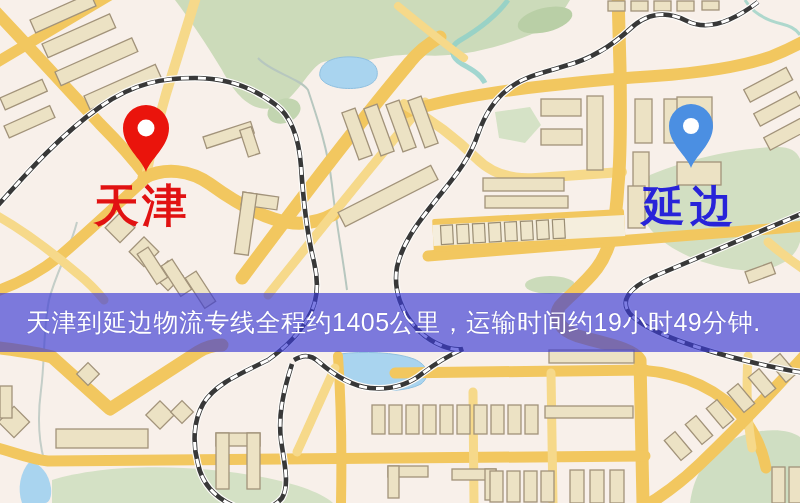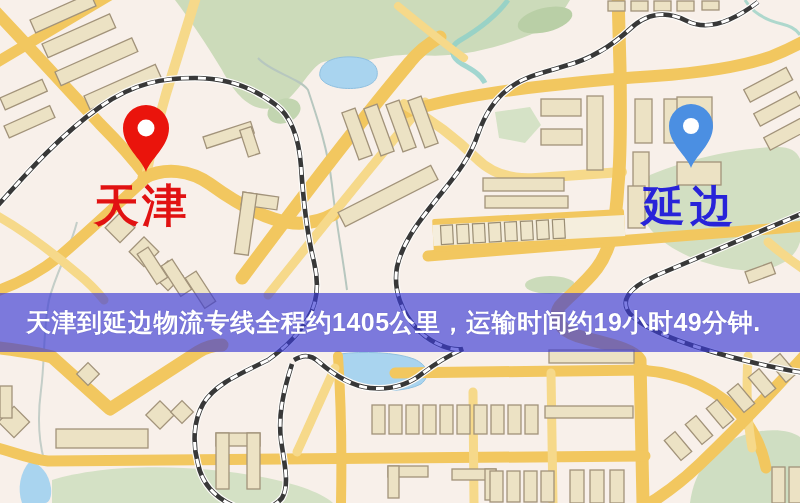--- a/index.html
+++ b/index.html
@@ -3,21 +3,21 @@
 <meta charset="utf-8">
 <style>
   html,body{margin:0;padding:0;background:#ddd;}
   .stage{position:relative;width:800px;height:503px;overflow:hidden;
          font-family:"Liberation Sans", sans-serif;background:#f8f0ea;}
   .map-svg{position:absolute;left:0;top:0;filter:blur(0.35px);}
   .route-banner{position:absolute;left:0;top:293px;width:800px;height:59px;
     background:rgba(59,59,212,0.66);display:flex;align-items:center;}
   .route-banner span{color:#fff;font-size:25px;letter-spacing:0.5px;
     padding-left:26px;white-space:nowrap;
-    text-shadow:0 0 1px rgba(40,40,160,.6);font-weight:bold;}
+    text-shadow:0 0 1px rgba(40,40,160,.6);}
   .city-label{position:absolute;font-weight:bold;white-space:nowrap;
     font-family:Liberation Serif, serif;}
   .city-label.origin{left:94px;top:176px;font-size:45px;color:#e11212;letter-spacing:3px;}
   .city-label.destination{left:642px;top:178px;font-size:43px;color:#2823d9;letter-spacing:5px;text-align:right;}
 </style>
 </head>
 <body>
 
 <div class="stage">
 

